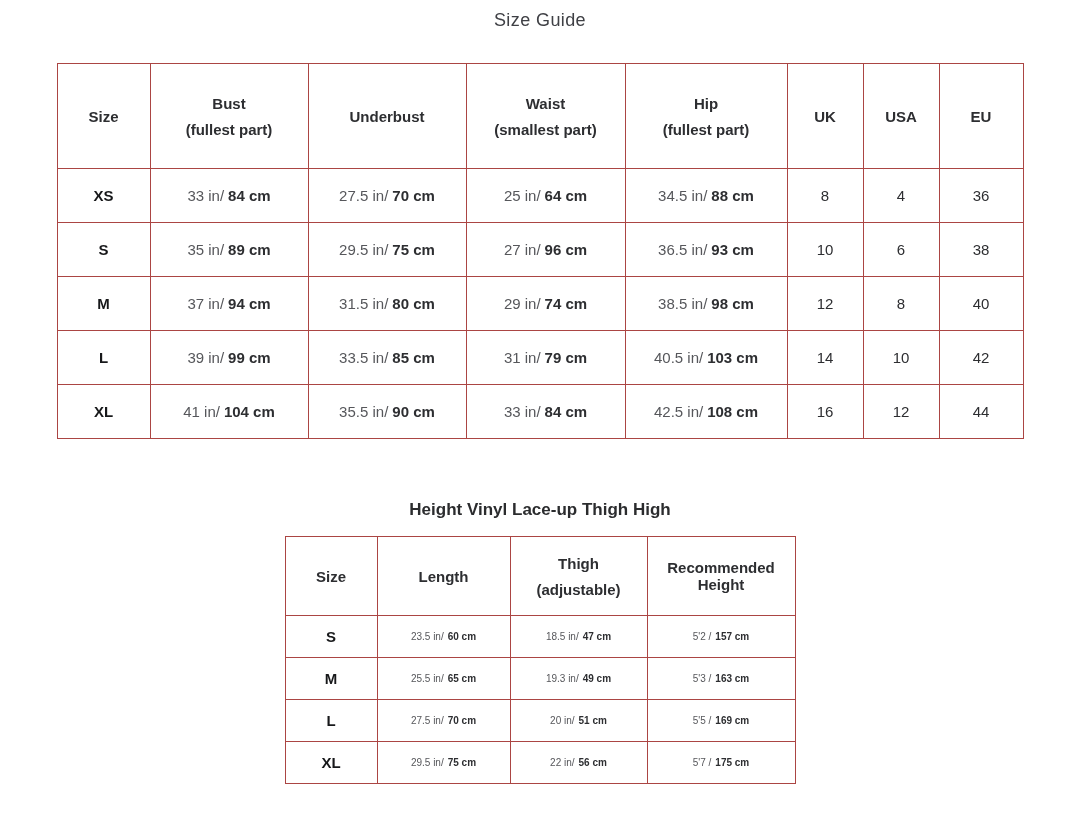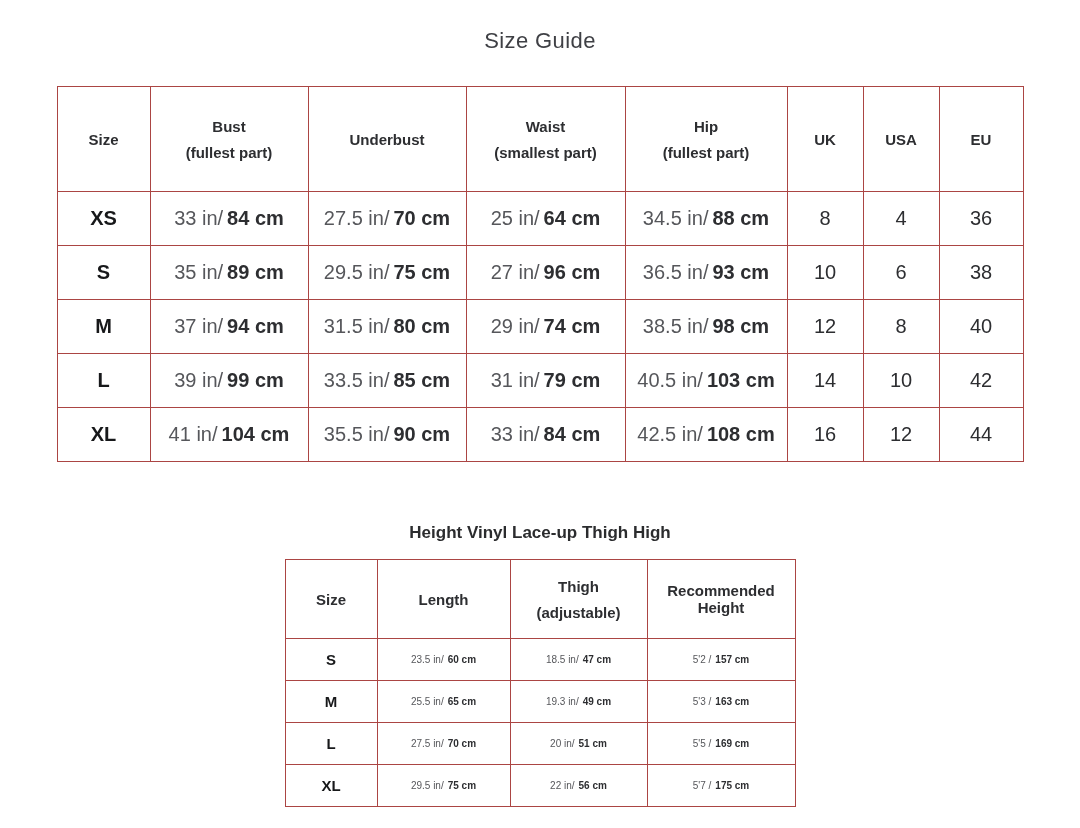--- a/index.html
+++ b/index.html
@@ -14,43 +14,43 @@
   html,body{margin:0;padding:0;}
   body{
     width:1080px;height:828px;background:#ffffff;
     font-family:"Liberation Sans",sans-serif;
     color:var(--em);
     overflow:hidden;
   }
   .page-title{
     text-align:center;
     margin:0;
-    padding-top:28px;
-    font-size:22px;
+    padding-top:10px;
+    font-size:18px;
     font-weight:400;
     letter-spacing:.4px;
     color:var(--title);
   }
   table{
     border-collapse:collapse;
     table-layout:fixed;
     margin:13px auto;
   }
   th,td{
     border:1px solid var(--border);
     text-align:center;
     vertical-align:middle;
     padding:2px 4px;
   }
   
   .main-table{width:966px;margin-top:32px;}
   .main-table thead tr{height:105px;}
   .main-table tbody tr{height:54px;}
   .main-table th{font-size:15px;font-weight:700;color:var(--head);}
-  .main-table td{font-size:20px;}
+  .main-table td{font-size:15px;}
   
   .product-title{
     text-align:center;
     margin:0;
     padding-top:48px;
     font-size:17px;
     font-weight:700;
     color:#2b2c2e;
   }
   .product-table{width:510px;margin-top:16px;}

